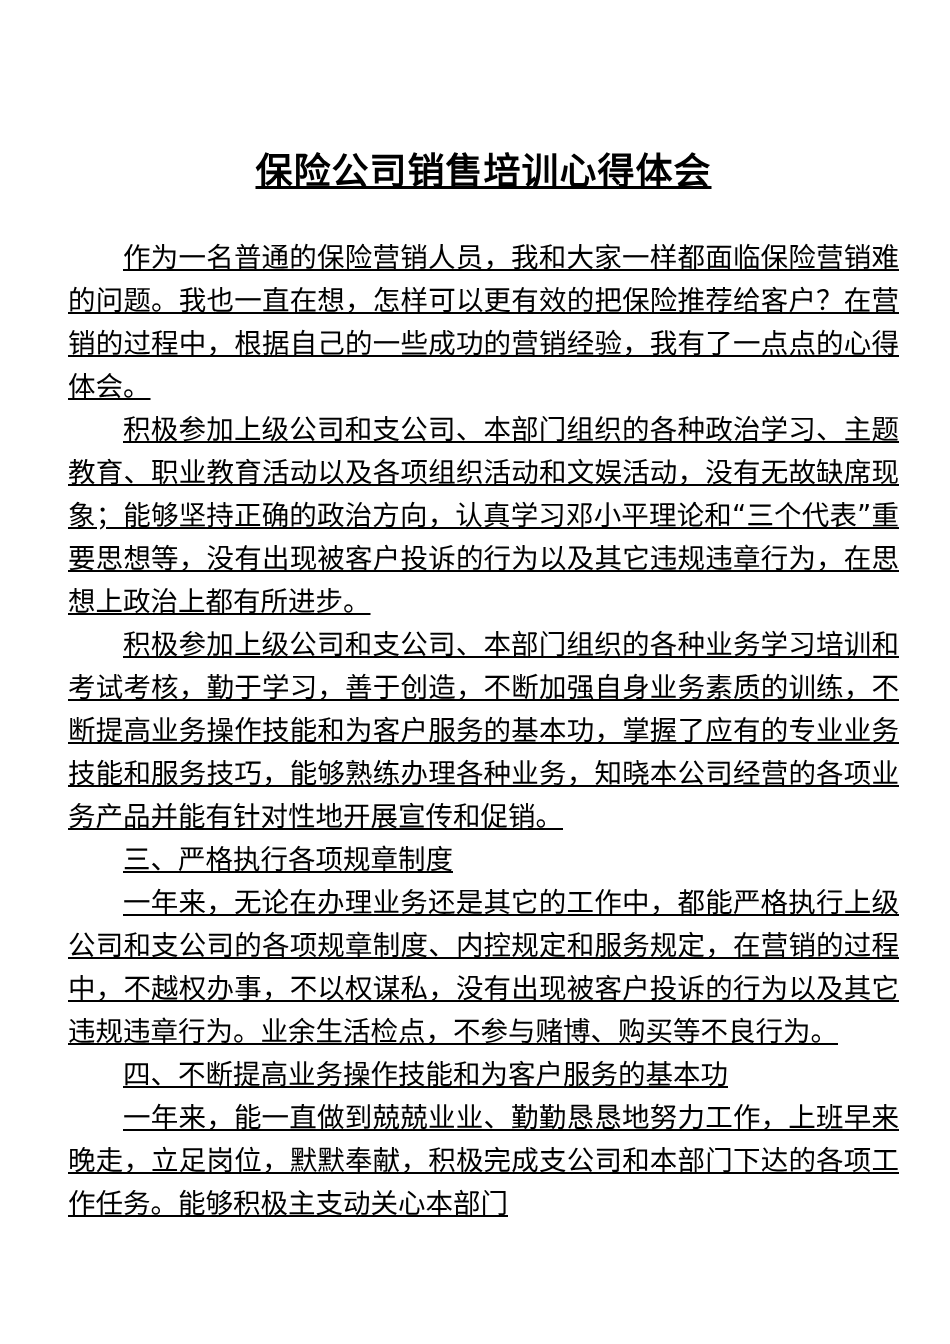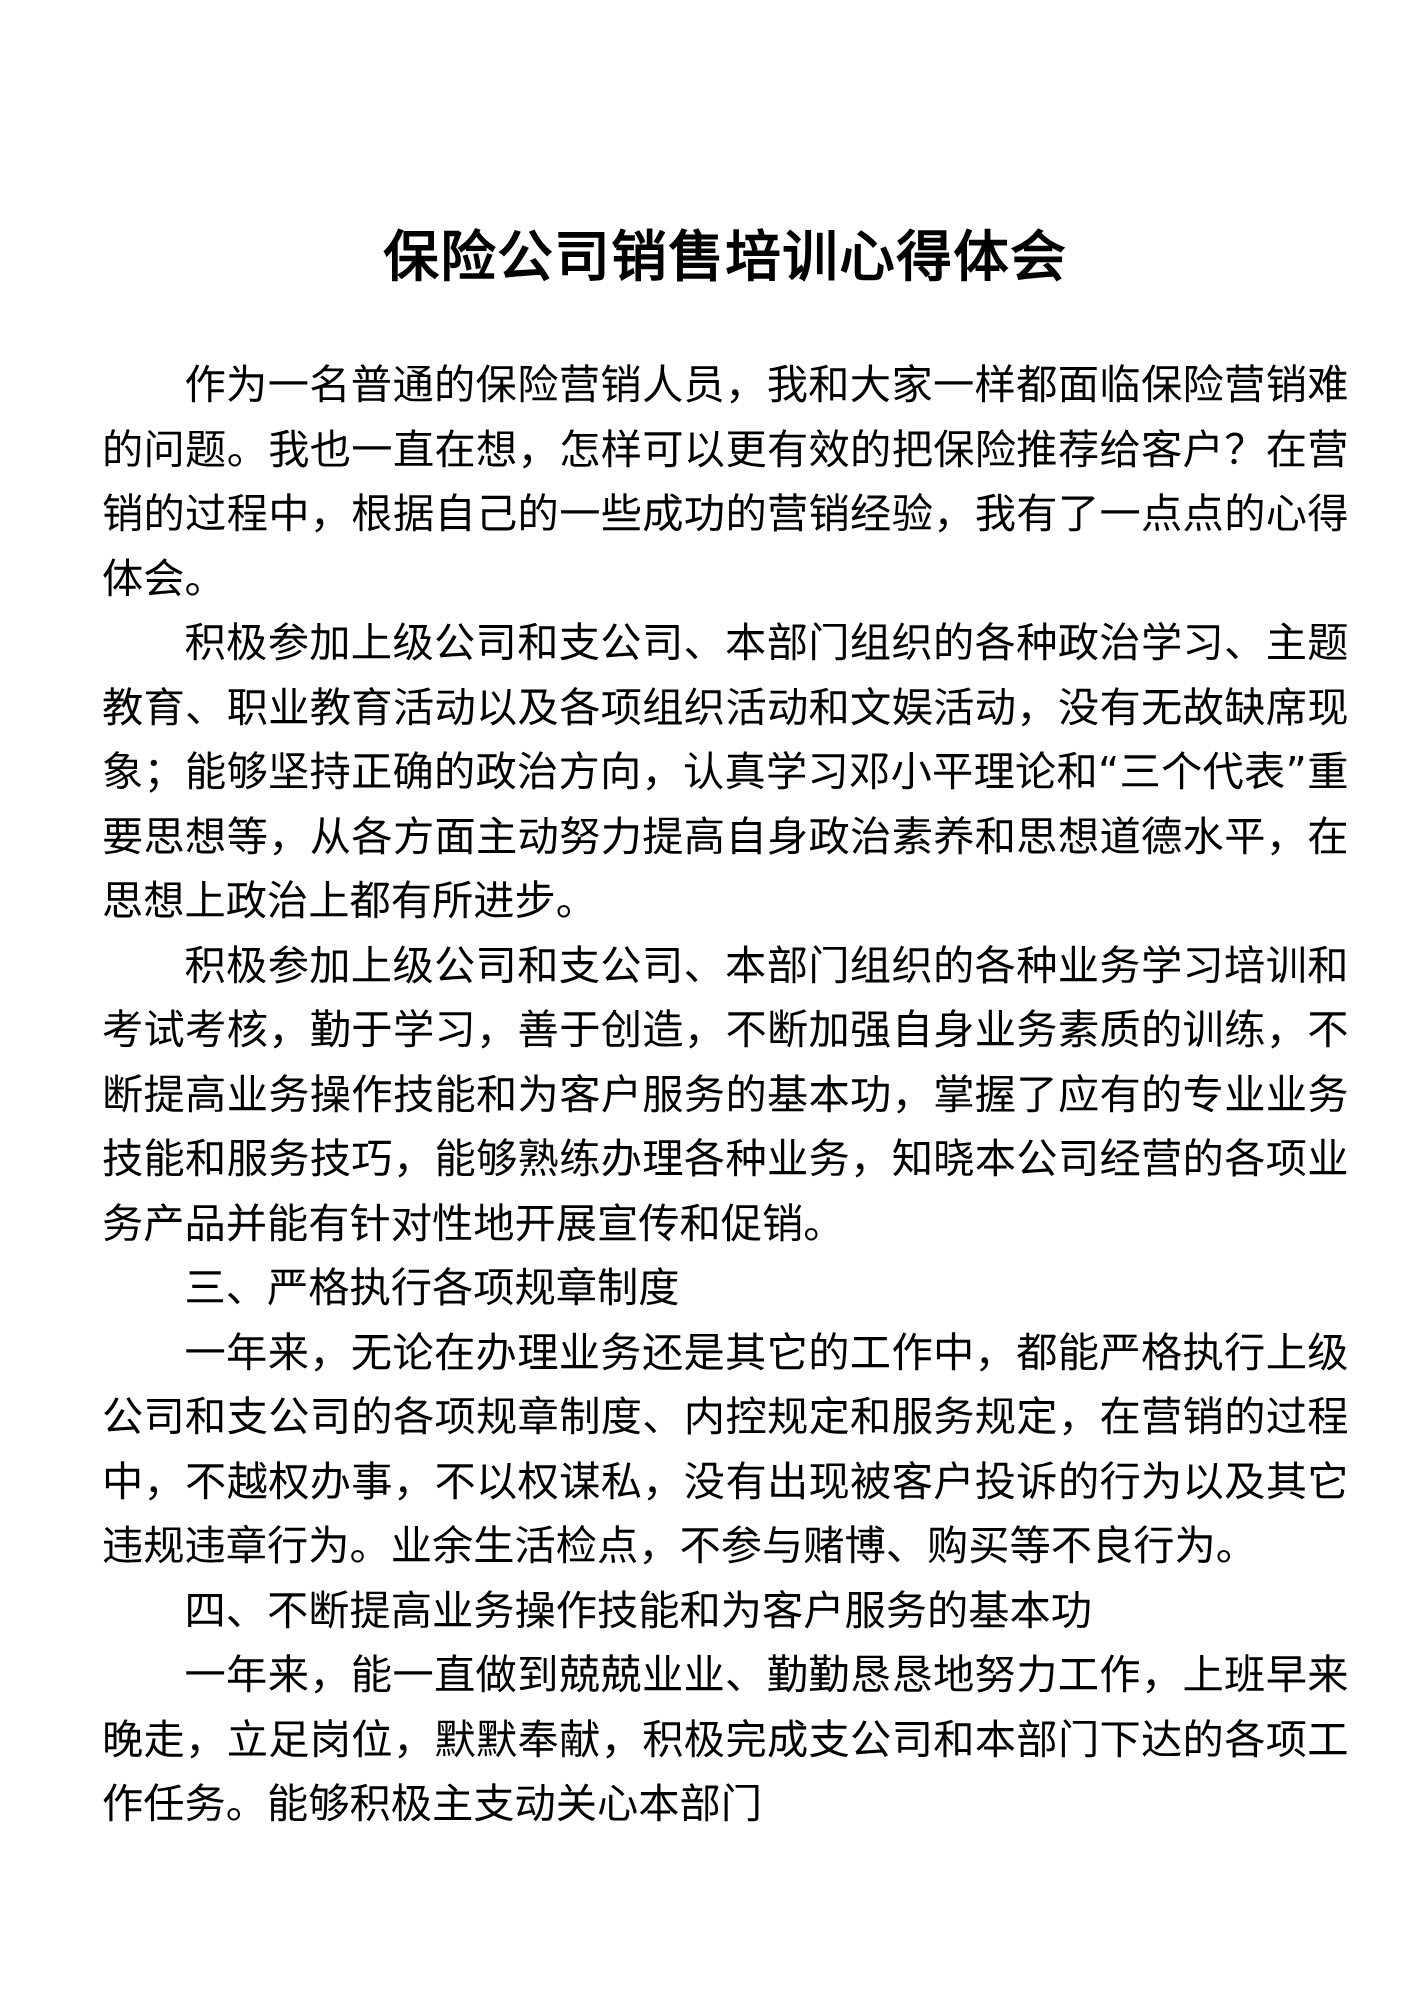--- a/index.html
+++ b/index.html
@@ -15,20 +15,21 @@
     color: #000000;
     overflow: hidden;
   }
   .page {
     box-sizing: border-box;
     width: 950px;
     height: 1272px;
     padding: 150px 51px 0 68px;
     background: #ffffff;
     position: relative;
+    text-decoration: underline;
   }
   .doc-title {
     font-size: 37px;
     font-weight: 700;
     text-align: center;
     letter-spacing: 1px;
     line-height: 1.2;
     margin: 0 0 42px 0;
     color: #000000;
   }
@@ -45,20 +46,20 @@
     text-indent: 2em;
   }
 </style>
 </head>
 <body>
 
 <div class="page">
   <h1 class="doc-title">保险公司销售培训心得体会</h1>
   <div class="body-text">
     <p>作为一名普通的保险营销人员，我和大家一样都面临保险营销难的问题。我也一直在想，怎样可以更有效的把保险推荐给客户？在营销的过程中，根据自己的一些成功的营销经验，我有了一点点的心得体会。</p>
-    <p>积极参加上级公司和支公司、本部门组织的各种政治学习、主题教育、职业教育活动以及各项组织活动和文娱活动，没有无故缺席现象；能够坚持正确的政治方向，认真学习邓小平理论和“三个代表”重要思想等，从各方面主动努力提高自身政治素养和思想道德水平，在思想上政治上都有所进步。</p>
+    <p>积极参加上级公司和支公司、本部门组织的各种政治学习、主题教育、职业教育活动以及各项组织活动和文娱活动，没有无故缺席现象；能够坚持正确的政治方向，认真学习邓小平理论和“三个代表”重要思想等，没有出现被客户投诉的行为以及其它违规违章行为，在思想上政治上都有所进步。</p>
     <p>积极参加上级公司和支公司、本部门组织的各种业务学习培训和考试考核，勤于学习，善于创造，不断加强自身业务素质的训练，不断提高业务操作技能和为客户服务的基本功，掌握了应有的专业业务技能和服务技巧，能够熟练办理各种业务，知晓本公司经营的各项业务产品并能有针对性地开展宣传和促销。</p>
     <p>三、严格执行各项规章制度</p>
     <p>一年来，无论在办理业务还是其它的工作中，都能严格执行上级公司和支公司的各项规章制度、内控规定和服务规定，在营销的过程中，不越权办事，不以权谋私，没有出现被客户投诉的行为以及其它违规违章行为。业余生活检点，不参与赌博、购买等不良行为。</p>
     <p>四、不断提高业务操作技能和为客户服务的基本功</p>
     <p>一年来，能一直做到兢兢业业、勤勤恳恳地努力工作，上班早来晚走，立足岗位，默默奉献，积极完成支公司和本部门下达的各项工作任务。能够积极主支动关心本部门</p>
   </div>
 </div>
 
 </body></html>

